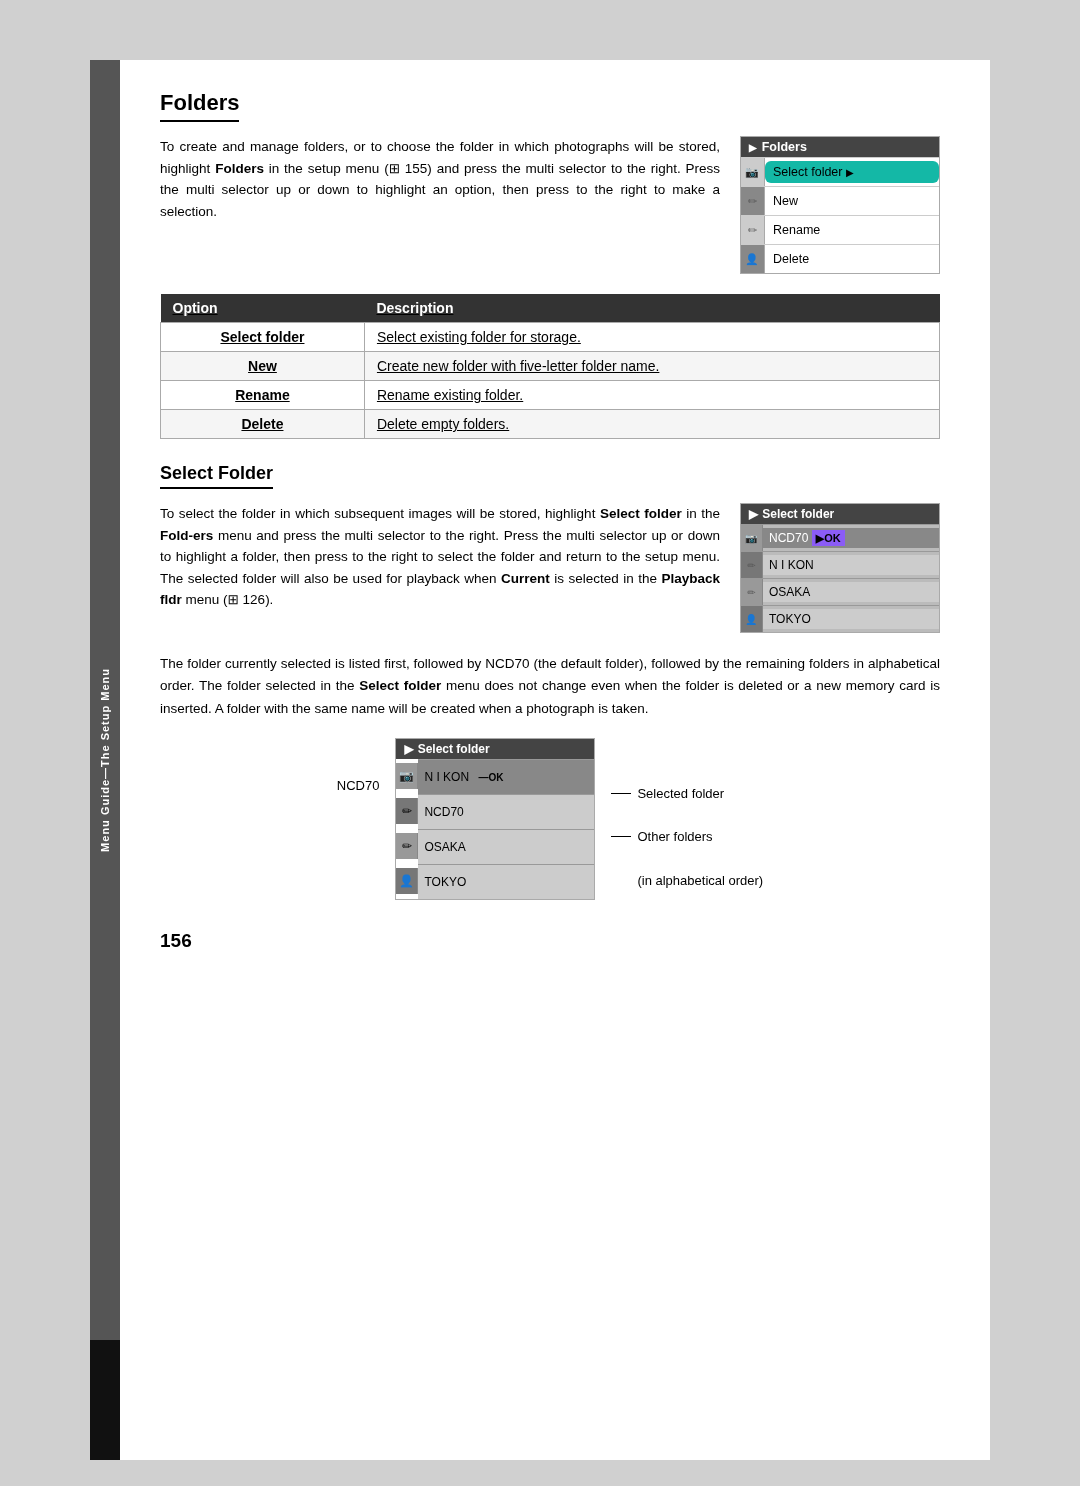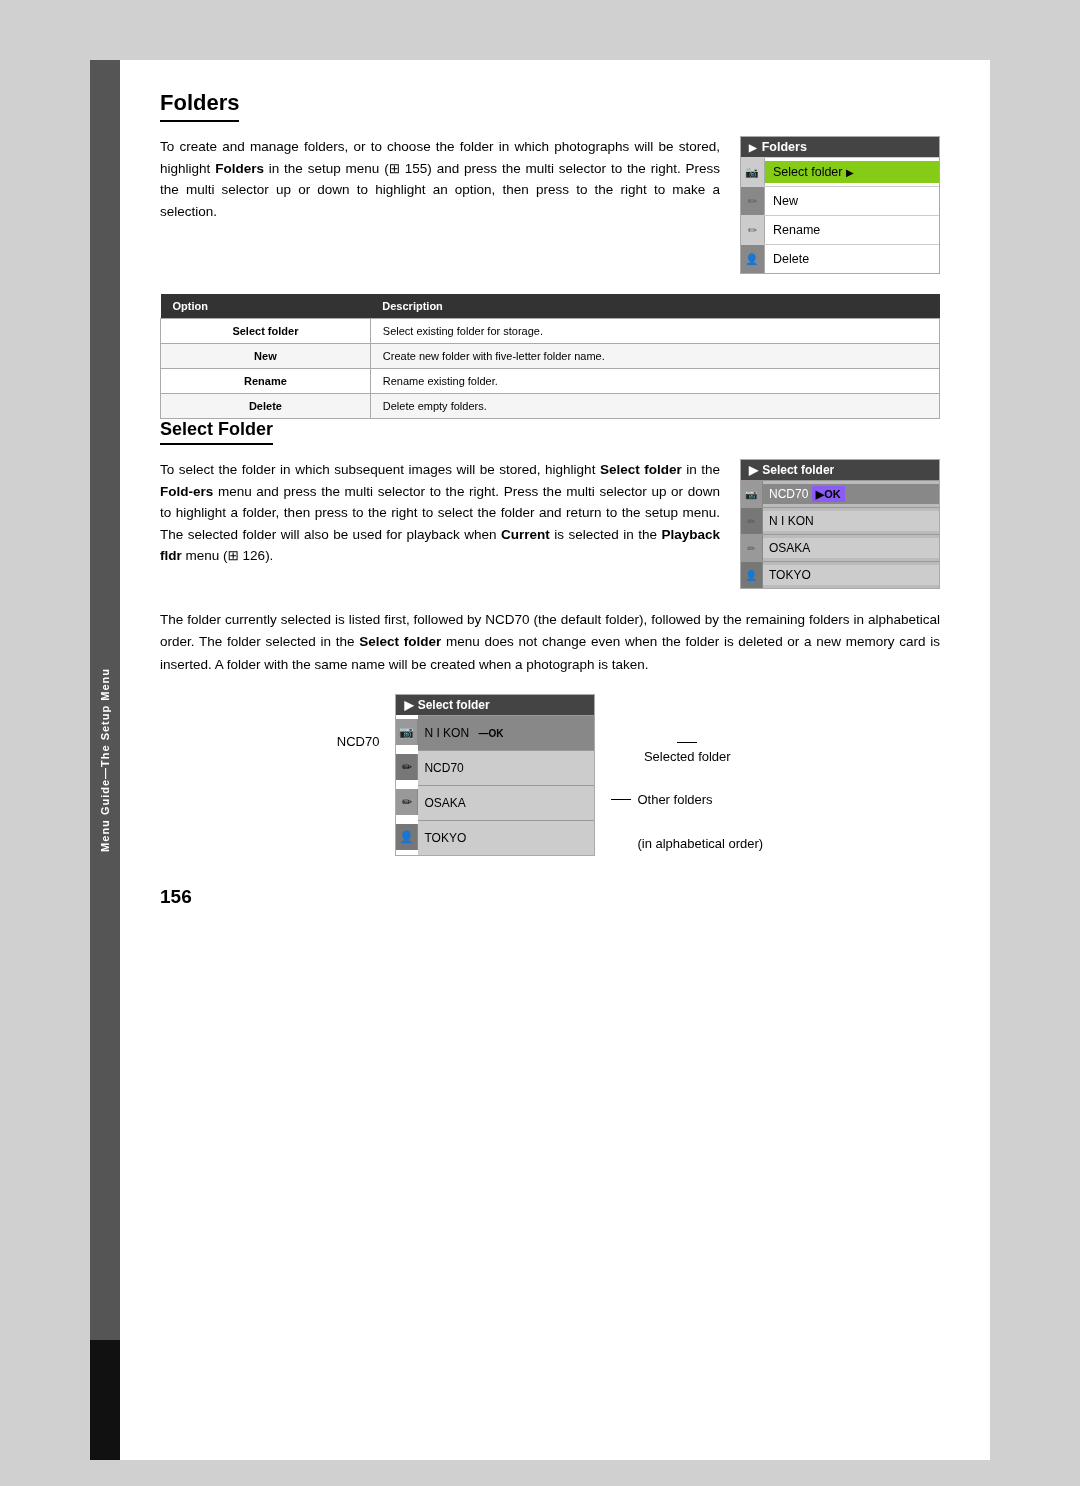--- a/index.html
+++ b/index.html
@@ -124,32 +124,35 @@
       flex-shrink: 0;
     }
     .camera-menu-icon.dark {
       background: #888;
     }
     .camera-menu-label {
       padding: 4px 8px;
       flex: 1;
     }
     .camera-menu-label.highlighted {
-      background: #84cc16;
+      background: #14b8a6;
+      border-radius: 6px;
     }
     .arrow-right {
       font-size: 10px;
       padding-right: 5px;
     }
 
     
     .options-table {
       width: 100%;
       border-collapse: collapse;
-      font-size: 11px;
+      margin-bottom: 24px;
+      font-size: 14px;
+      text-decoration: underline;
     }
     .options-table th {
       background: #333;
       color: #fff;
       padding: 6px 12px;
       text-align: left;
       font-weight: bold;
     }
     .options-table td {
       padding: 6px 12px;
@@ -314,21 +317,20 @@
       justify-content: space-around;
       font-size: 13px;
       padding-top: 48px;
       gap: 28px;
     }
     .callout-line {
       display: flex;
       align-items: center;
       gap: 6px;
       font-size: 13px;
-      flex-direction: column;
     }
     .callout-dash {
       width: 20px;
       height: 1px;
       background: #000;
       display: inline-block;
     }
   </style>
 </head>
 <body>

